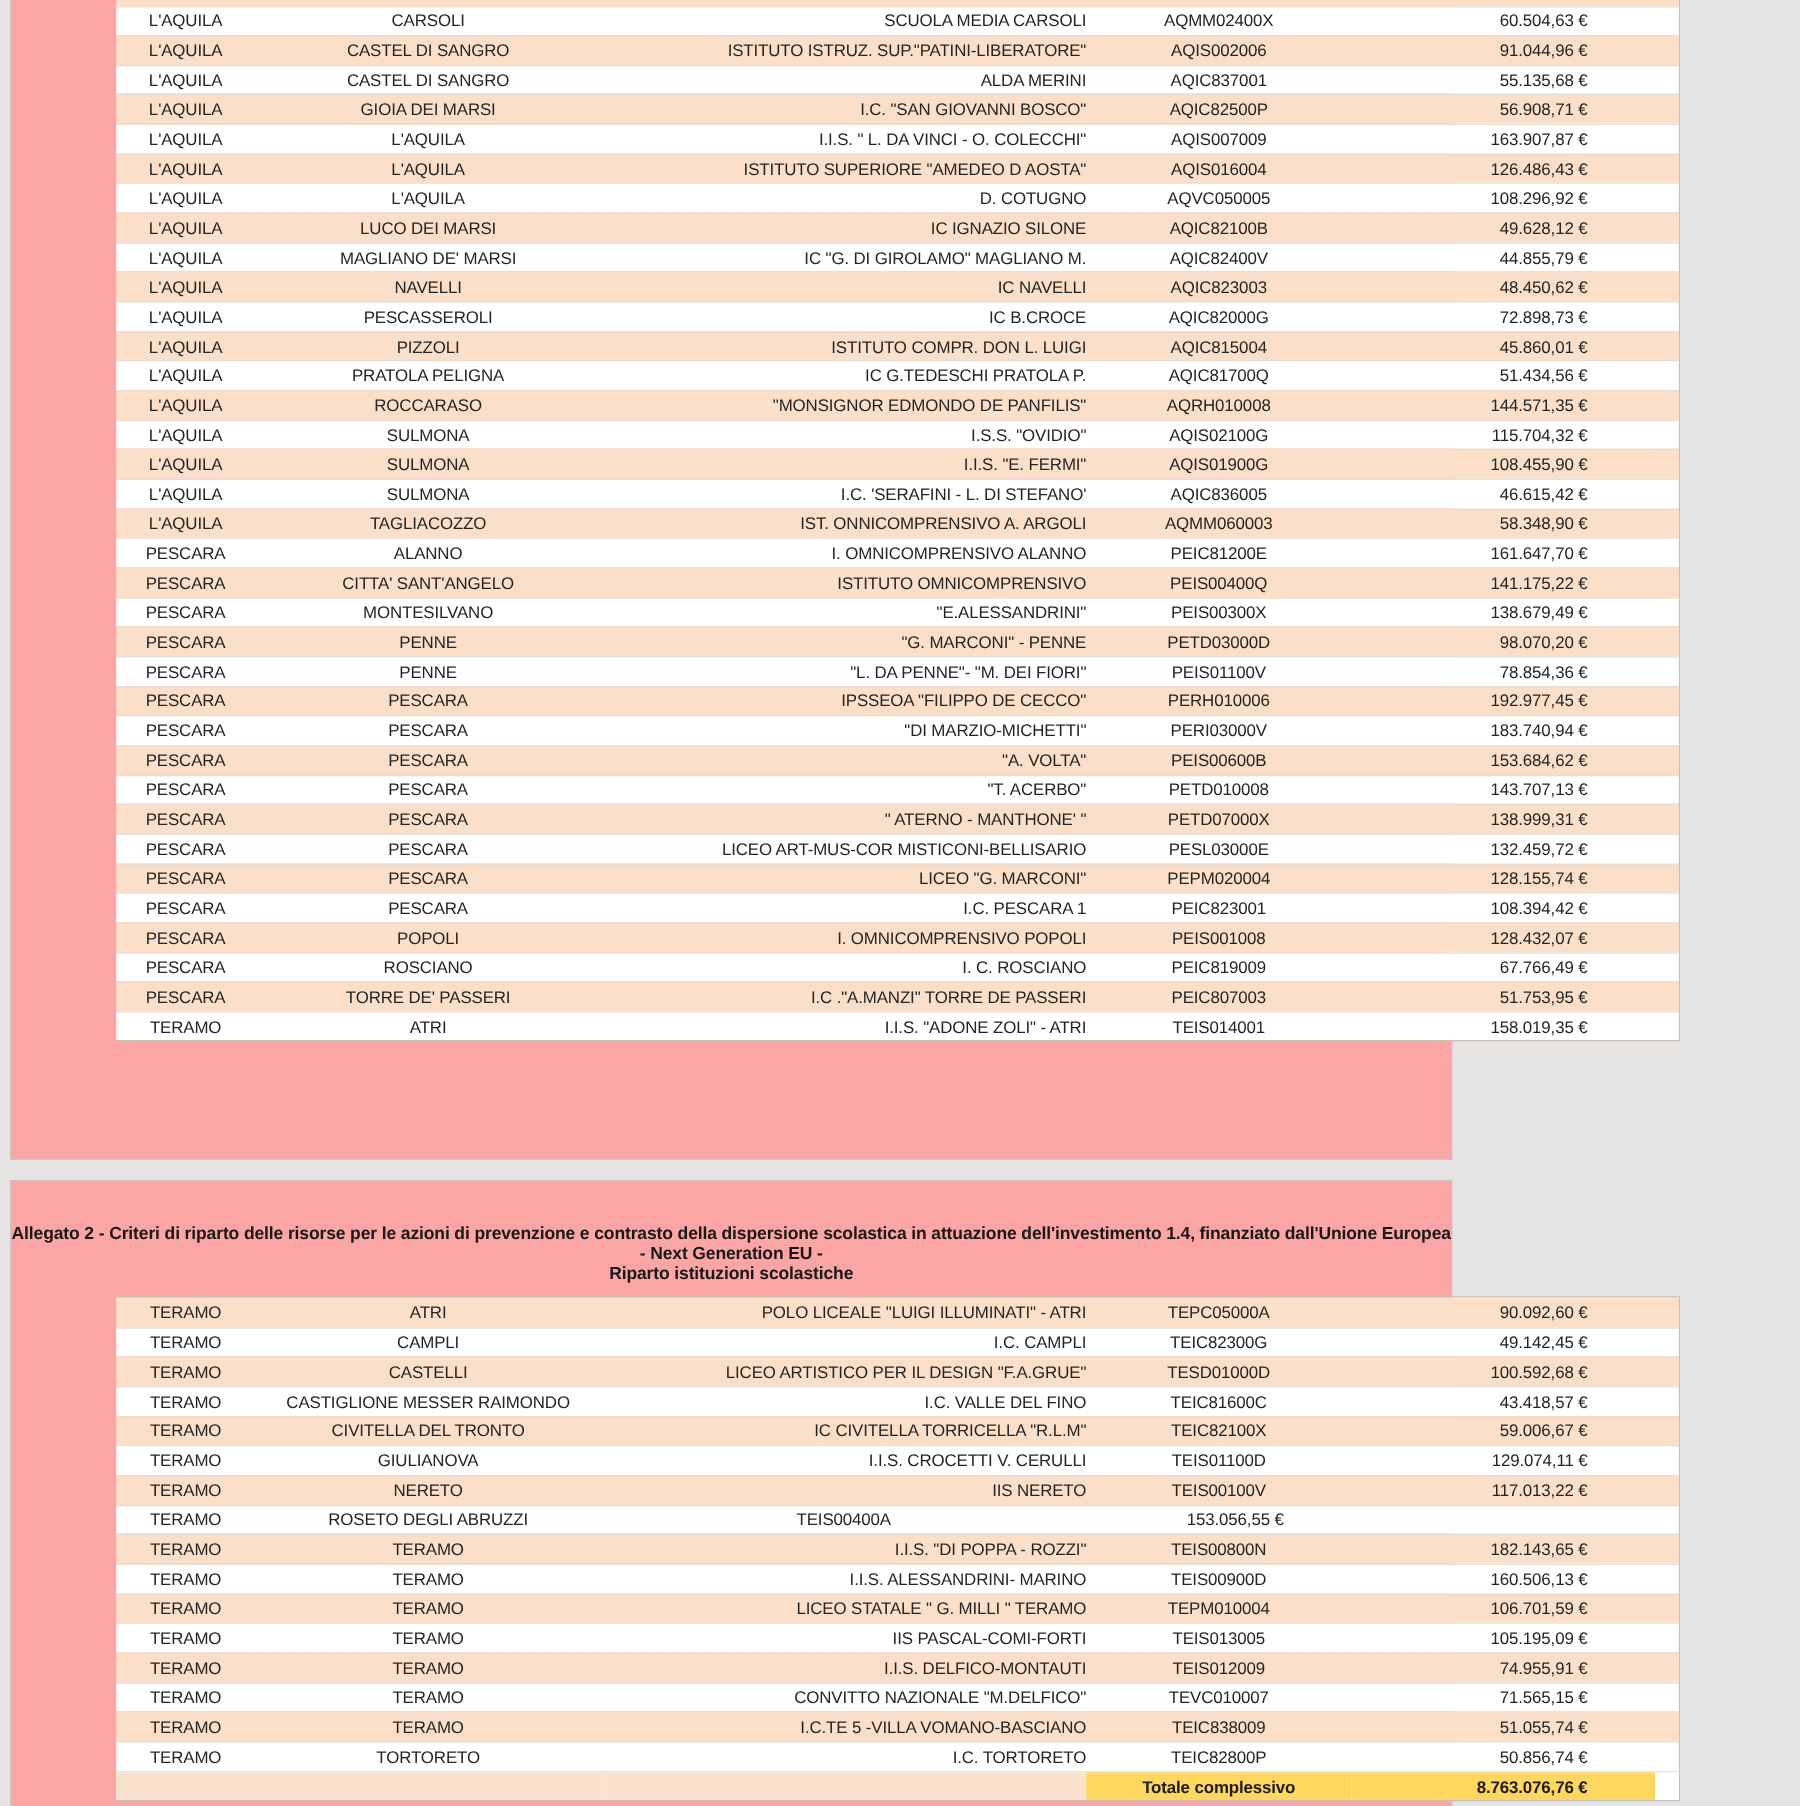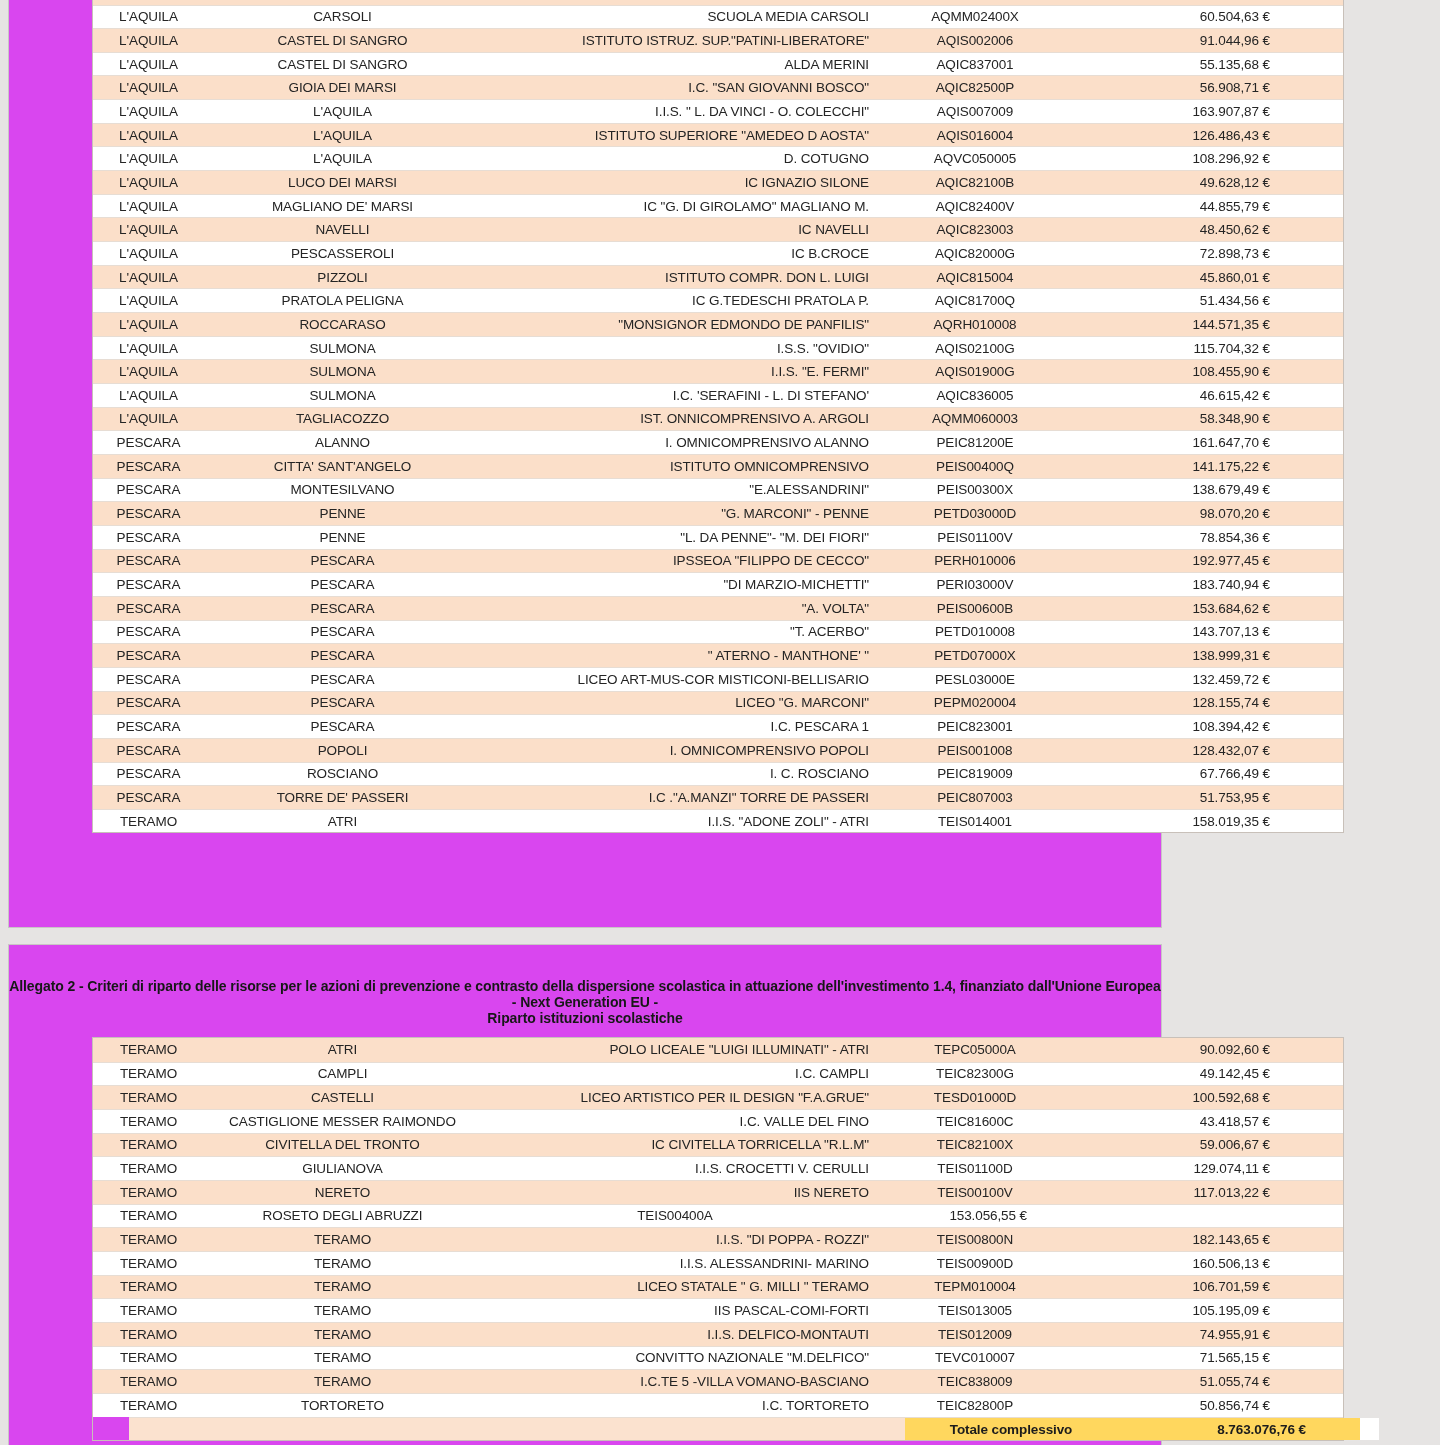--- a/index.html
+++ b/index.html
@@ -4,21 +4,21 @@
 <style>
   html,body{margin:0;padding:0;}
   body{
     width:1440px;height:1445px;
     background:#e6e4e3;
     font-family:"Liberation Sans",sans-serif;
     overflow:hidden;
   }
   .canvas{position:relative;width:1440px;height:1445px;overflow:hidden;background:#e6e4e3;}
   .page{
-    position:absolute;left:9px;width:1152px;background:#d946ef;
+    position:absolute;left:9px;width:1152px;background:#fca5a5;
     box-shadow:0 0 0 1px #c9c6c5;
   }
   #page1{top:0;height:927px;}
   #page2{top:945px;height:505px;}
 
   .table{
     position:absolute;left:83px;width:1252px;
     border-left:1px solid #c8c0b9;border-right:1px solid #c8c0b9;border-bottom:1px solid #c8c0b9;
     box-sizing:border-box;
   }
@@ -39,21 +39,21 @@
   }
   .row + .row, .sliver + .row{border-top:1px solid #e7ddd4;}
   .row.white{background:#ffffff;}
   .row.peach{background:#fbdfc9;}
 
   .c{overflow:hidden;white-space:nowrap;line-height:23px;}
   .c1,.c2,.c4{text-align:center;}
   .c3{text-align:right;padding-left:13px;}
   .c5{text-align:right;padding-right:54px;}
 
-  .total-row{background:#ffffff;margin-left:36px;}
+  .total-row{background:#ffffff;}
   .total-row .peach-cell{background:#fbe2cf;height:100%;}
   .total-row .gold-cell{background:#ffd75e;height:100%;font-weight:bold;color:#1c1c1c;}
   .total-row .c6{background:#ffffff;height:100%;}
 
   .doc-header{
     position:absolute;top:33px;left:0;width:100%;
     text-align:center;
     font-size:14px;font-weight:bold;color:#171717;
     line-height:16px;letter-spacing:-0.1px;
   }

